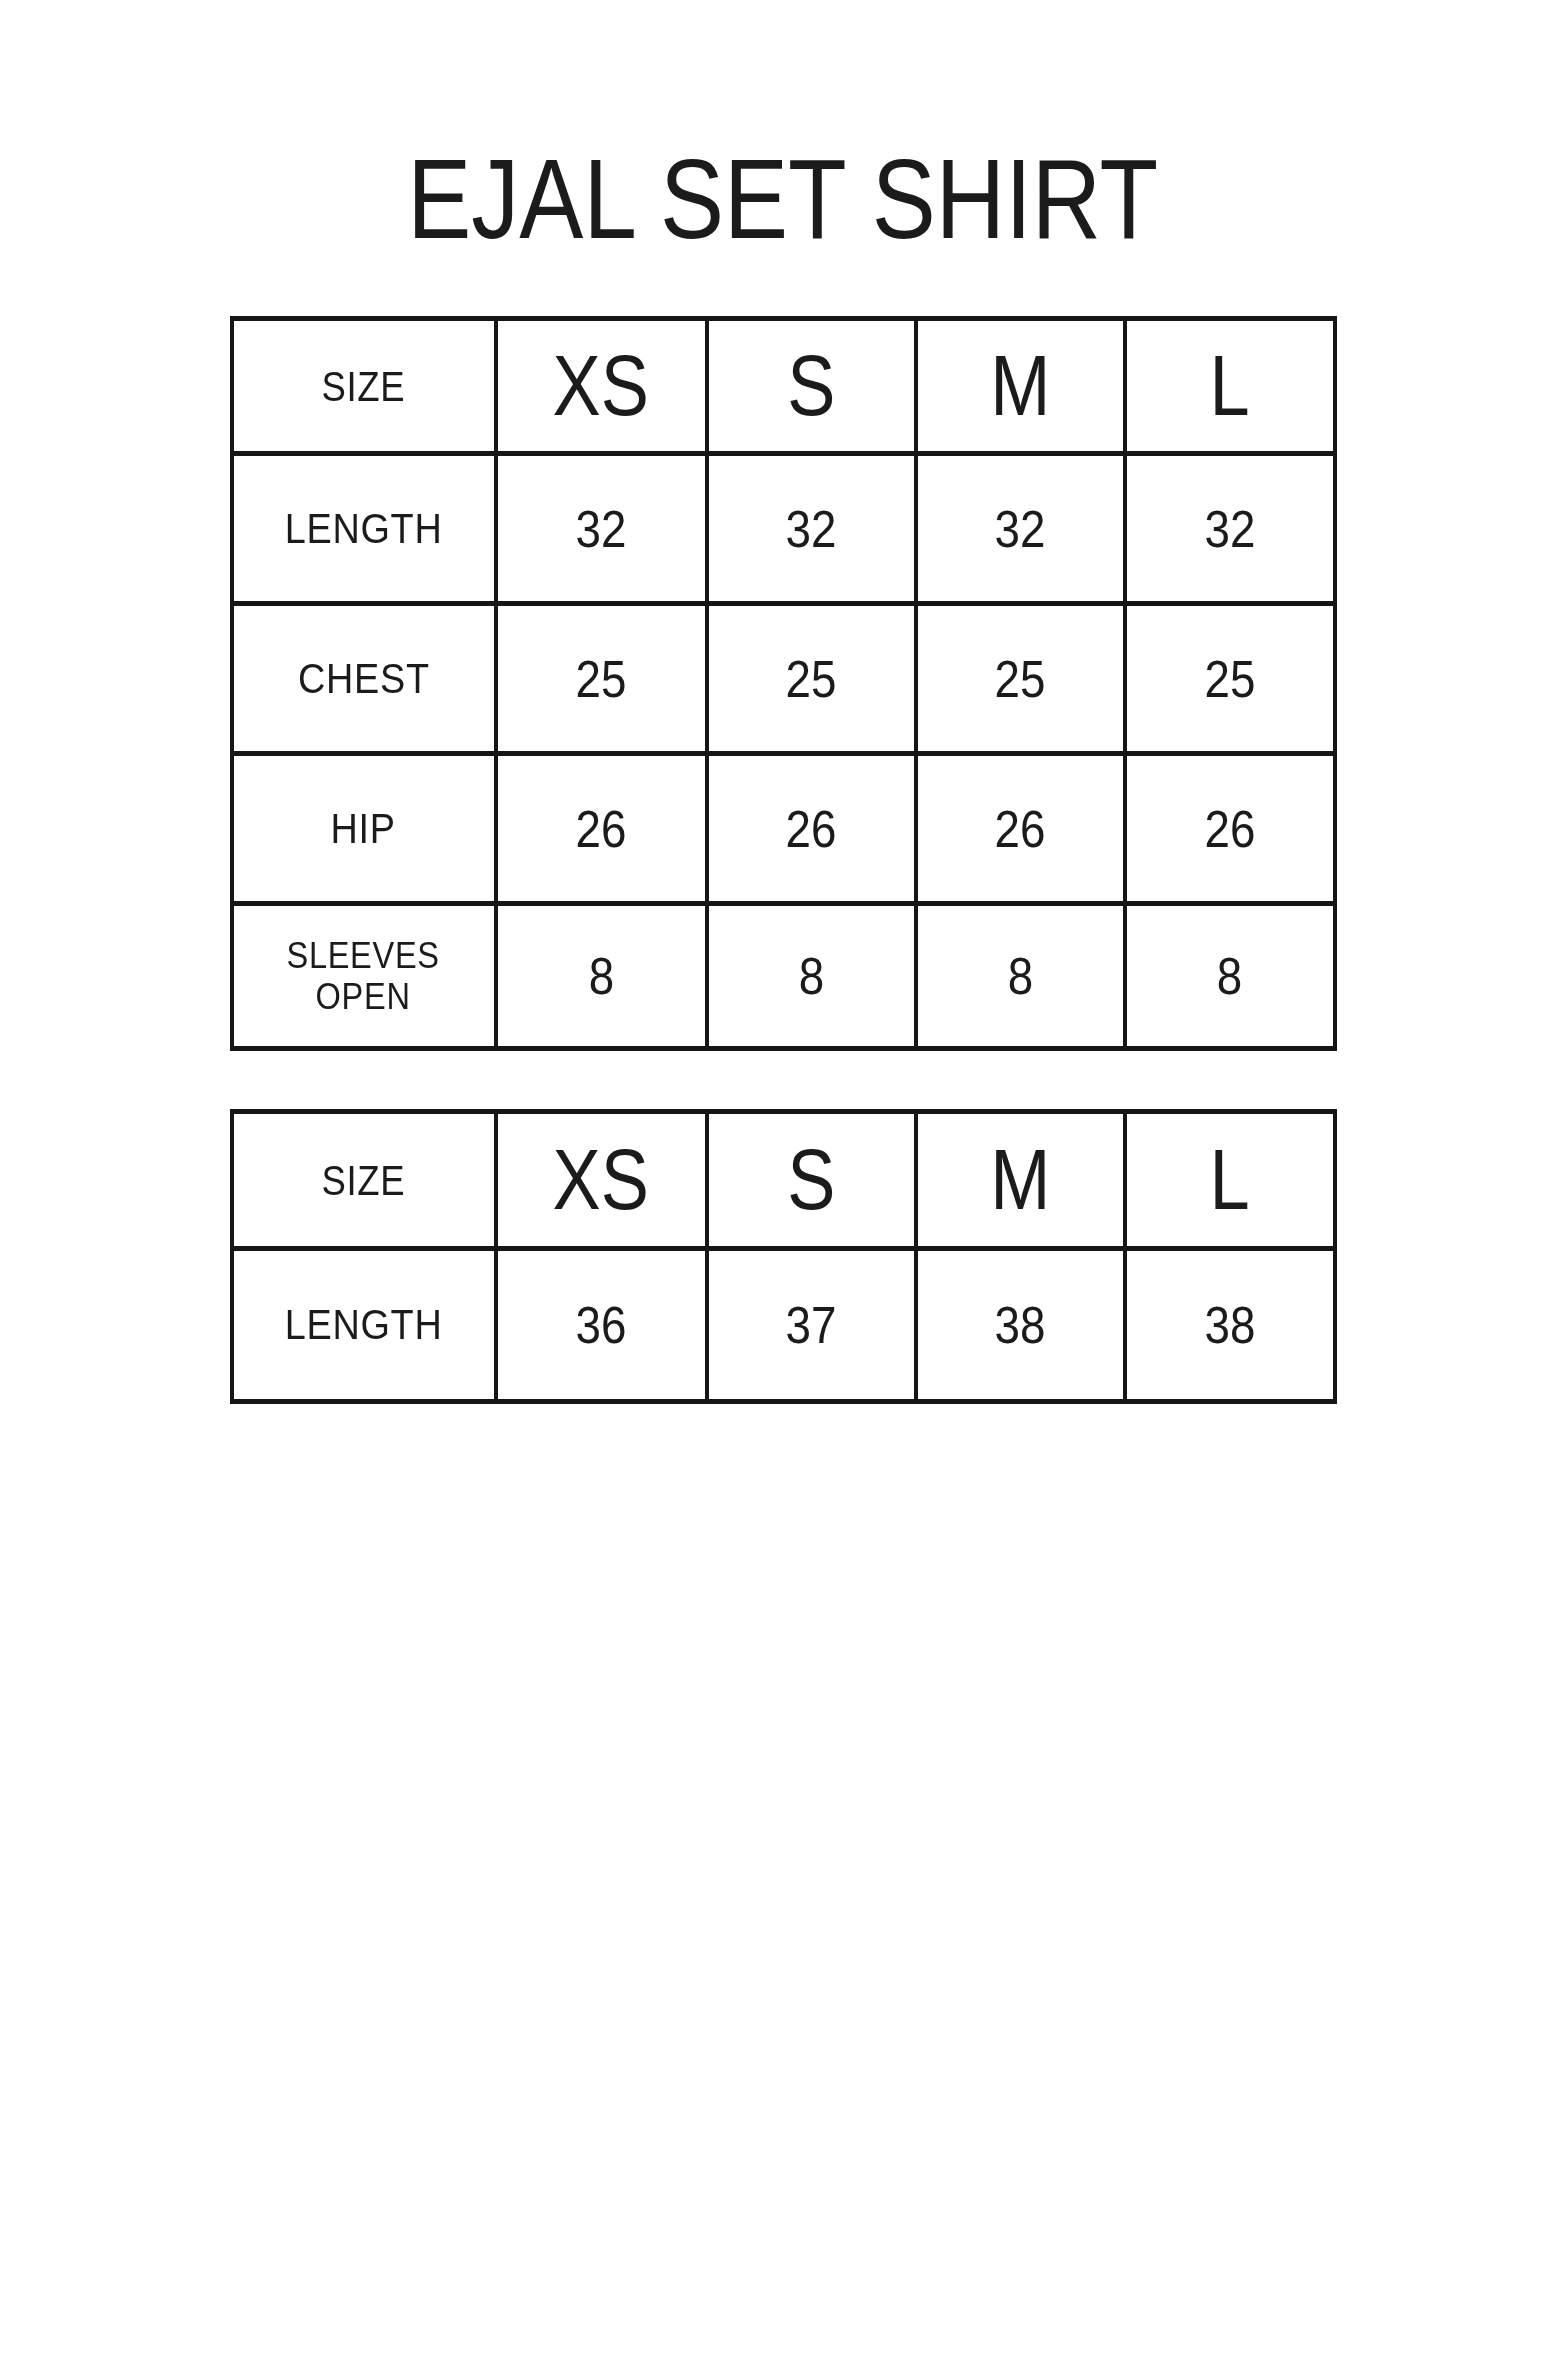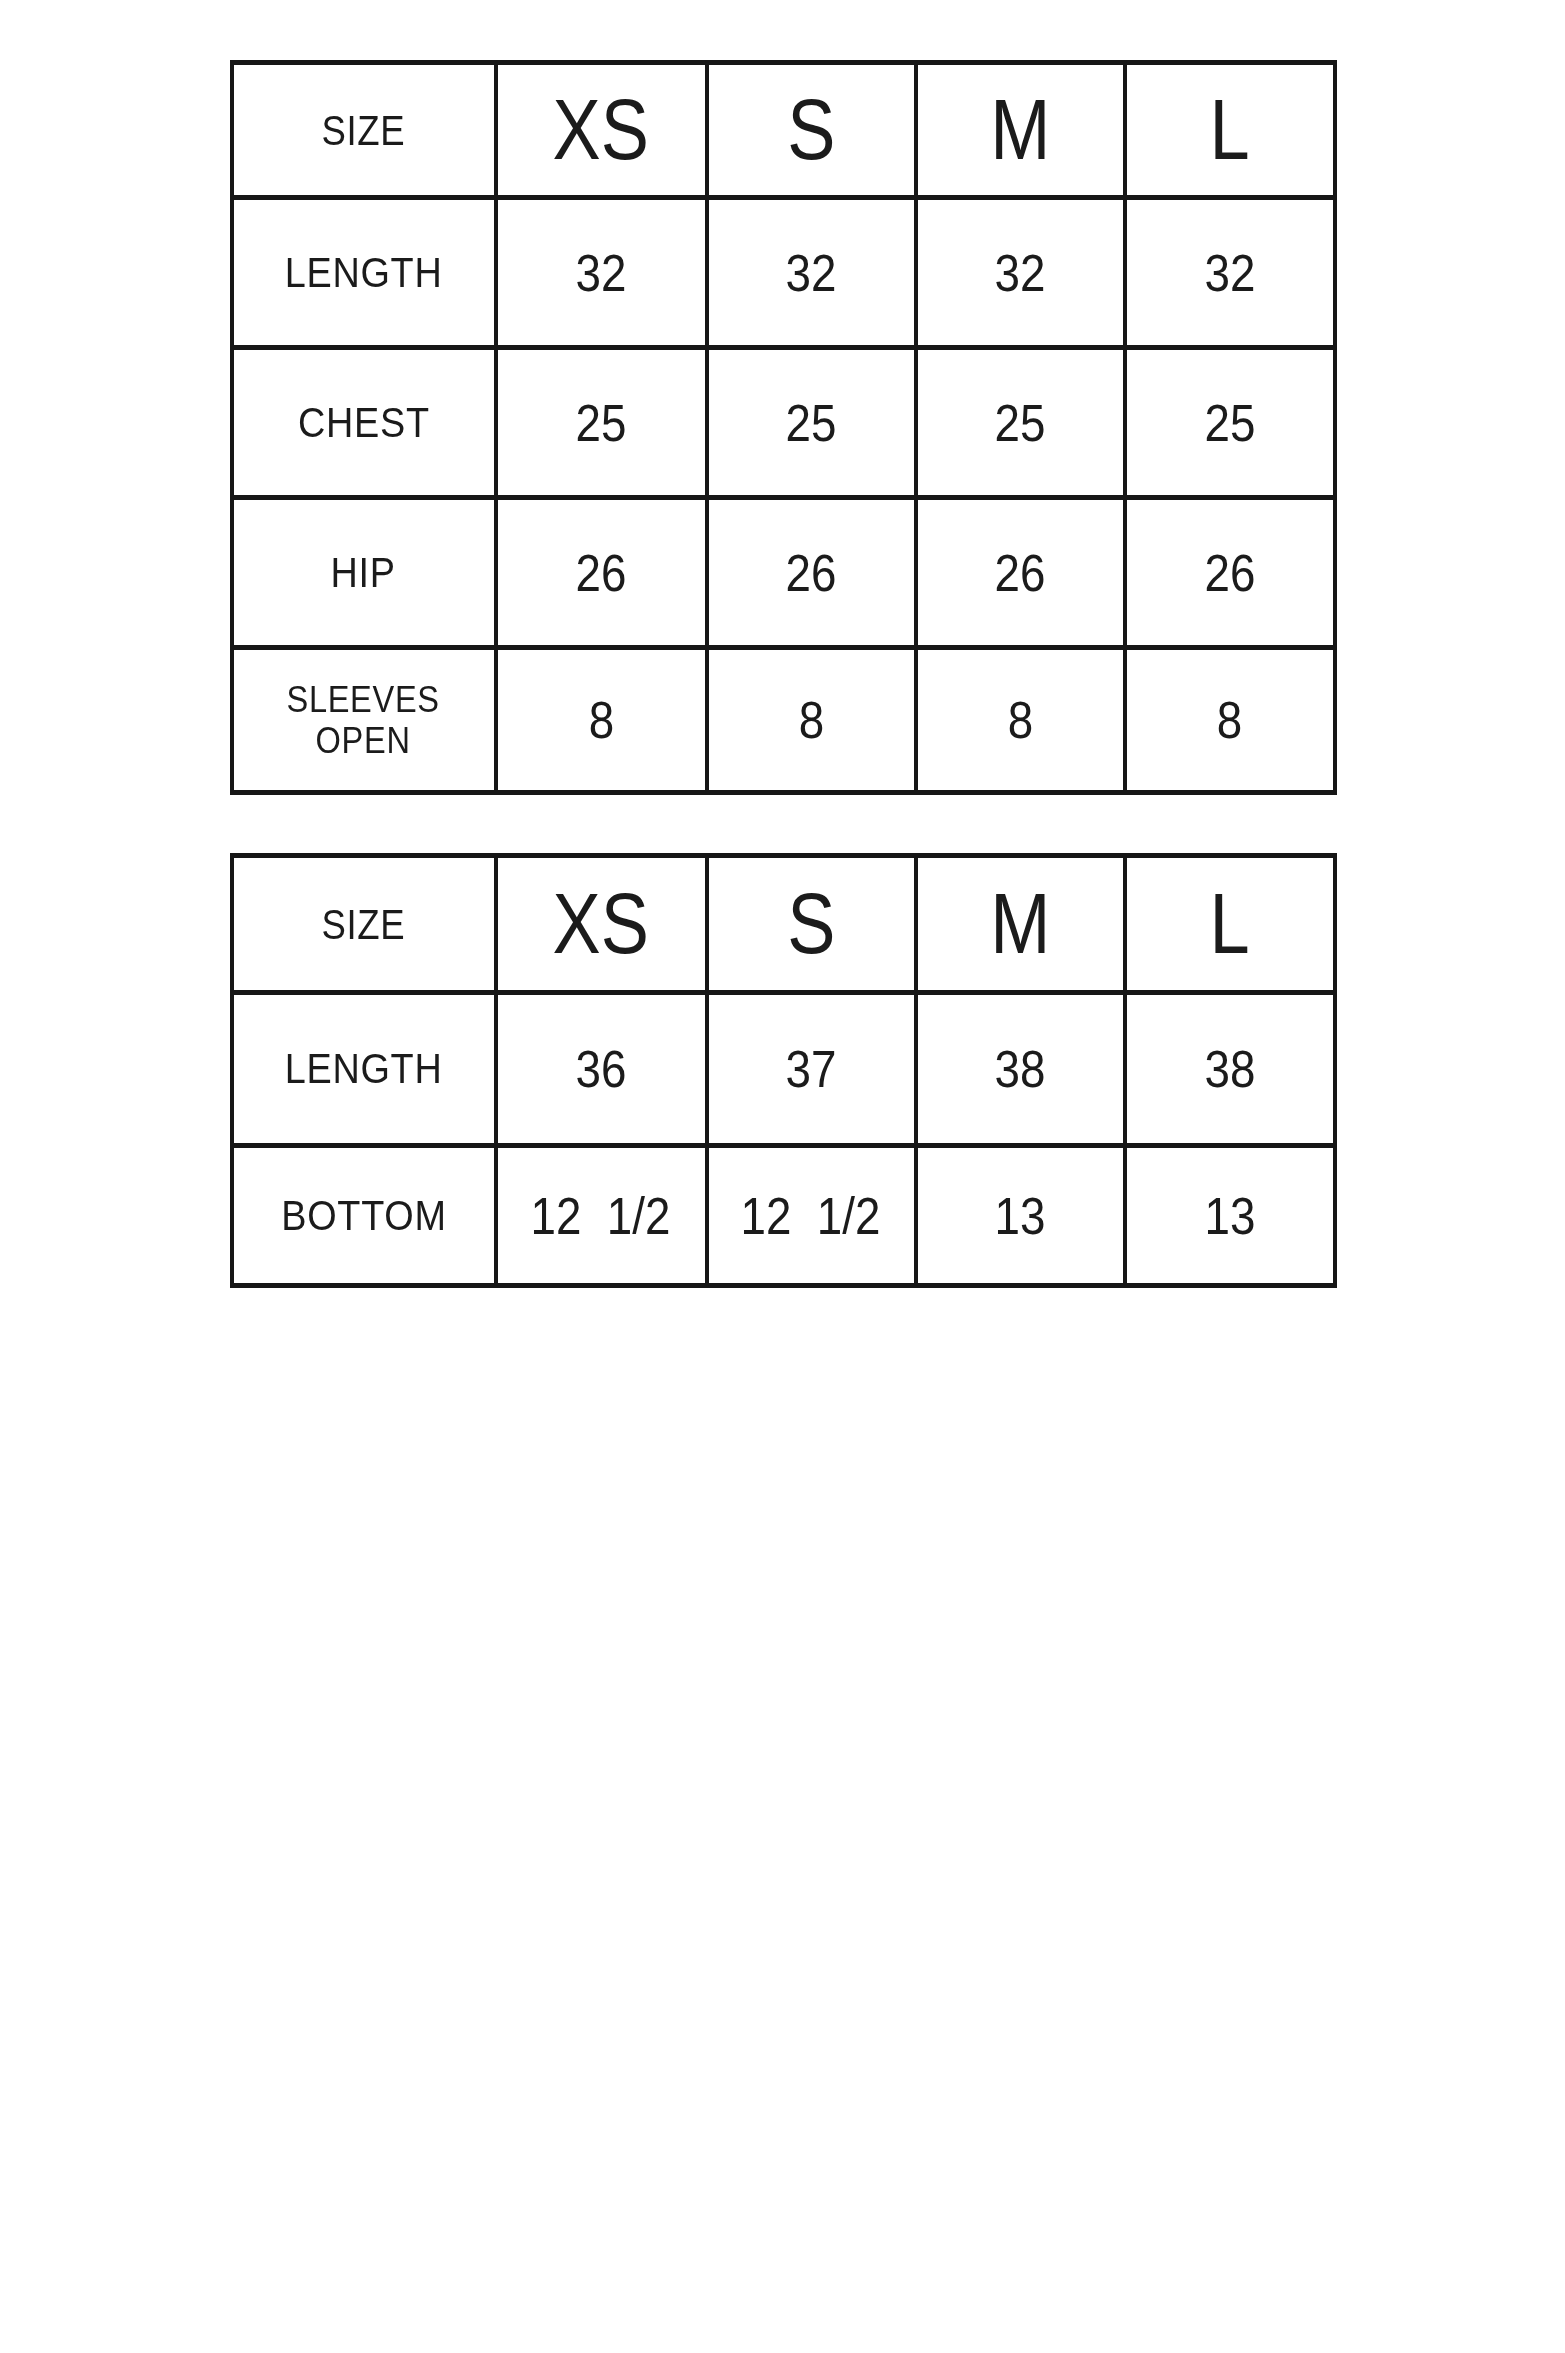--- a/index.html
+++ b/index.html
@@ -64,20 +64,21 @@
   tr.r-header-trouser { height: 137px; }
   tr.r-data-trouser   { height: 153px; }
   tr.r-last-trouser   { height: 140px; }
 </style>
 </head>
 <body>
 
 <div class="page">
 
   <section>
+    <h1 class="title title-shirt"><span class="cond">EJAL SET SHIRT</span></h1>
 
     <table class="size-table shirt-table">
       <colgroup>
         <col style="width:264px">
           <col style="width:211px">
           <col style="width:209px">
           <col style="width:209px">
           <col style="width:210px">
       </colgroup>
       <tbody>
@@ -139,25 +140,18 @@
           <td><span class="cond size-big">M</span></td>
           <td><span class="cond size-big">L</span></td>
         </tr>
         <tr class="r-data-trouser">
           <td><span class="cond2 row-label">LENGTH</span></td>
           <td><span class="cond2 cell-value">36</span></td>
           <td><span class="cond2 cell-value">37</span></td>
           <td><span class="cond2 cell-value">38</span></td>
           <td><span class="cond2 cell-value">38</span></td>
         </tr>
-        <tr class="r-last-trouser">
-          <td><span class="cond2 row-label">BOTTOM</span></td>
-          <td><span class="cond2 cell-value">12  1/2</span></td>
-          <td><span class="cond2 cell-value">12  1/2</span></td>
-          <td><span class="cond2 cell-value">13</span></td>
-          <td><span class="cond2 cell-value">13</span></td>
-        </tr>
       </tbody>
     </table>
   </section>
 
 </div>
 
 
 </body></html>

